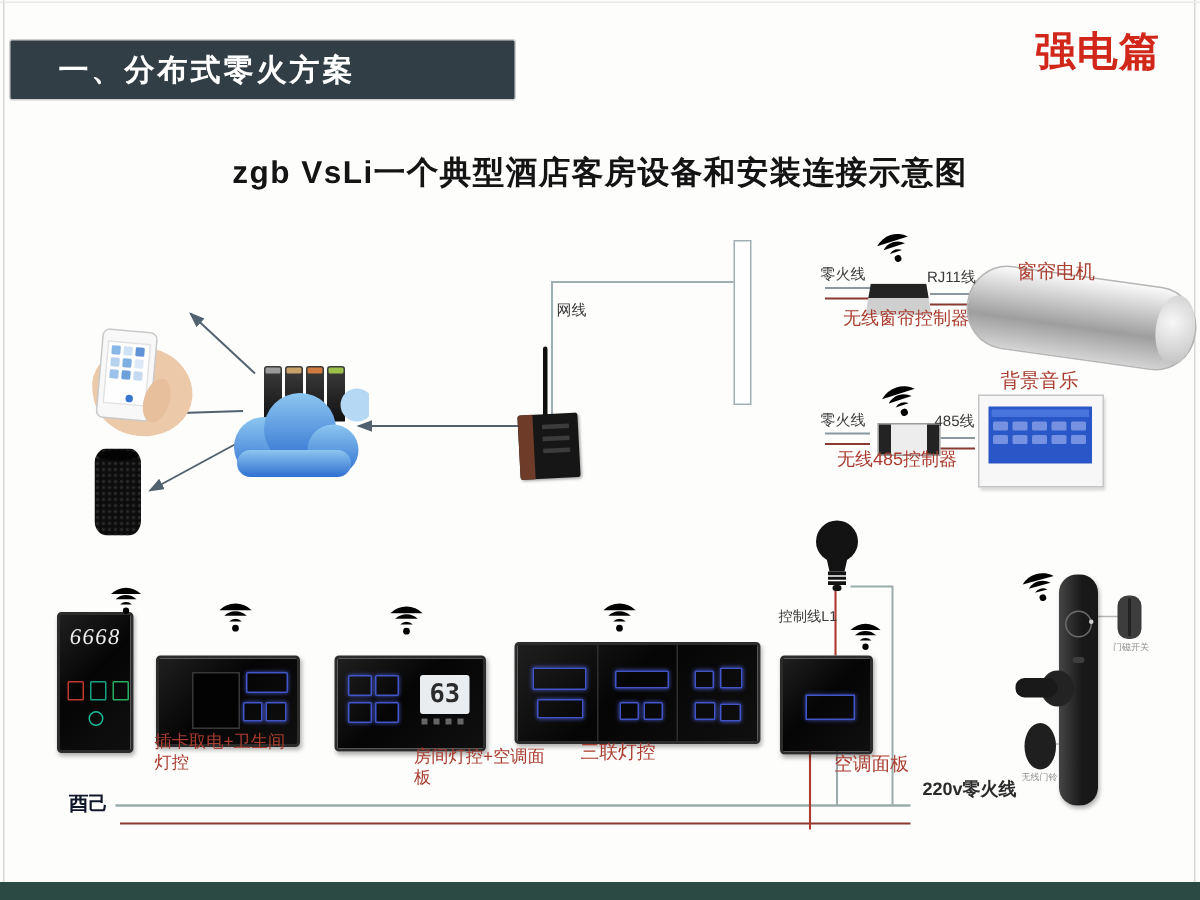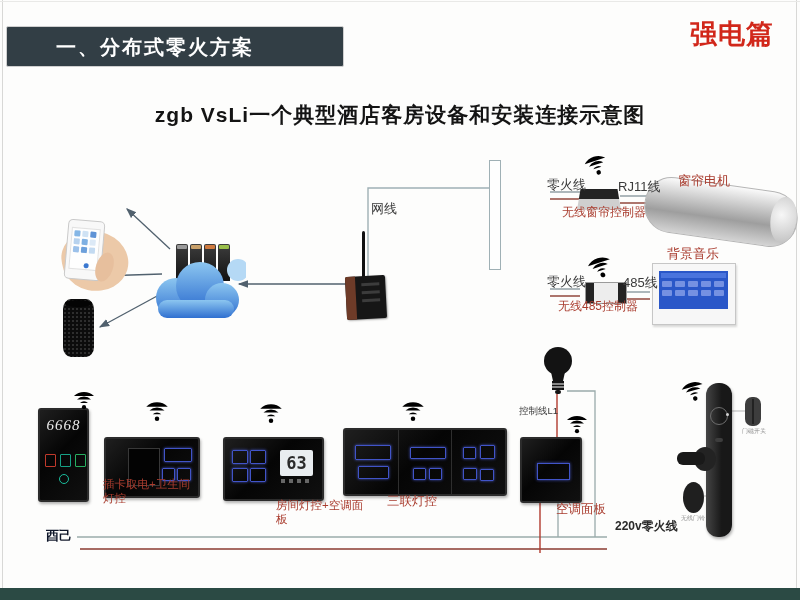--- a/index.html
+++ b/index.html
@@ -6,27 +6,27 @@
   .slide{position:relative;width:800px;height:600px;background:#fdfdfc;overflow:hidden;
          font-family:"Liberation Sans",sans-serif;}
   .abs{position:absolute;}
   
   .edge-l{left:2px;top:0;width:1px;height:600px;background:#d8d8d6;}
   .edge-r{left:796px;top:0;width:1px;height:600px;background:#d8d8d6;}
   .edge-t{left:0;top:1px;width:800px;height:1px;background:#e9e9e7;}
   .bottom-bar{left:0;top:588px;width:800px;height:12px;background:#2b4a44;}
   
   .banner{left:6px;top:26px;width:338px;height:41px;background:#323e45;border:1px solid #cfcfcf;
-          color:#fff;font-size:20px;font-weight:bold;line-height:41px;padding-left:49px;
+          color:#fff;font-size:20px;font-weight:bold;line-height:41px;padding-left:32px;
           letter-spacing:2px;box-sizing:border-box;border-radius:2px;}
   .corner-tag{left:690px;top:16px;width:105px;font-size:27px;font-weight:bold;color:#d1271a;letter-spacing:1px;}
   .diagram-title{left:0;top:101px;width:800px;text-align:center;font-size:21px;font-weight:bold;color:#141414;letter-spacing:1px;}
   
   .red-lab{color:#a93c2e;font-weight:normal;font-size:12.5px;line-height:13.5px;z-index:6;}
-  .small-lab{color:#3a3a3a;font-size:13px;z-index:6;}
+  .small-lab{color:#3a3a3a;font-size:10px;z-index:6;}
   .tiny-lab{color:#8f8f8f;font-size:6px;z-index:6;}
   
   .wires{left:0;top:0;width:800px;height:600px;z-index:1;pointer-events:none;}
   .dev{z-index:3;}
   
   .wifi{z-index:5;}
   
   .hand{left:62px;top:231px;width:66px;height:60px;background:#ecc9a8;border-radius:42% 56% 46% 54%;transform:rotate(-8deg);}
   .phone{left:66px;top:220px;width:35px;height:58px;background:#f8f8f8;border:1px solid #c9c9c9;border-radius:5px;transform:rotate(5deg);}
   .screen{position:absolute;left:3px;top:7px;width:27px;height:40px;background:#fefefe;border:1px solid #e2e2e2;}
@@ -270,21 +270,21 @@
 
   <svg class="abs wifi" style="left:142px;top:397px;" width="30" height="26">
       <use href="#wifi-sym"></use>
     </svg>
   <div class="abs blackpanel panel-card dev">
     <div class="card-slot"></div>
     <div class="blue-rect" style="left:58px;top:9px;width:26px;height:12px;"></div>
     <div class="blue-rect" style="left:56px;top:29px;width:11px;height:11px;"></div>
     <div class="blue-rect" style="left:71px;top:29px;width:12px;height:11px;"></div>
   </div>
-  <div class="abs red-lab" style="left:103px;top:478px;width:96px;font-size:11.5px;">插卡取电+卫生间灯控</div>
+  <div class="abs red-lab" style="left:103px;top:489px;width:96px;font-size:11.5px;">插卡取电+卫生间灯控</div>
 
   <svg class="abs wifi" style="left:256px;top:399px;" width="30" height="26">
       <use href="#wifi-sym"></use>
     </svg>
   <div class="abs blackpanel panel-ac dev">
     <div class="blue-rect" style="left:7px;top:11px;width:14px;height:12px;"></div>
     <div class="blue-rect" style="left:25px;top:11px;width:14px;height:12px;"></div>
     <div class="blue-rect" style="left:7px;top:29px;width:14px;height:12px;"></div>
     <div class="blue-rect" style="left:25px;top:29px;width:14px;height:12px;"></div>
     <div class="ac-lcd">63</div>

